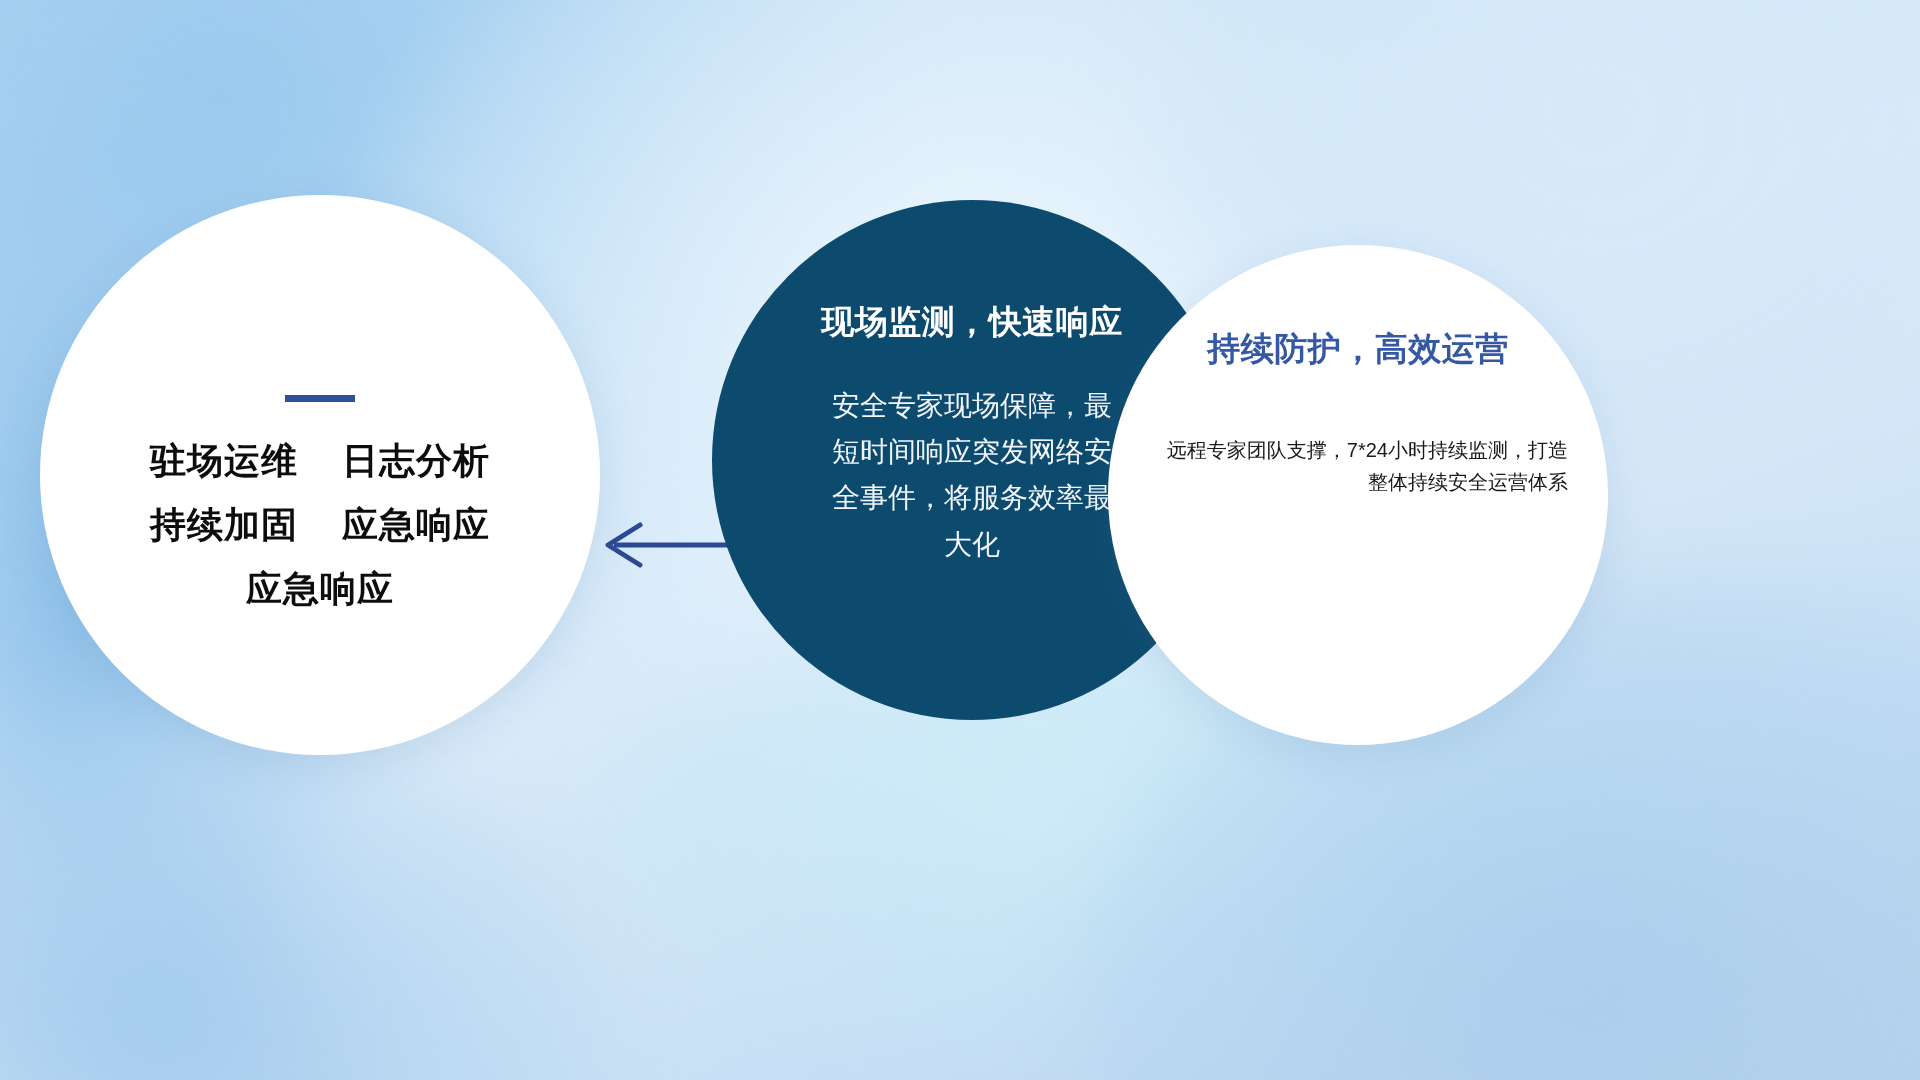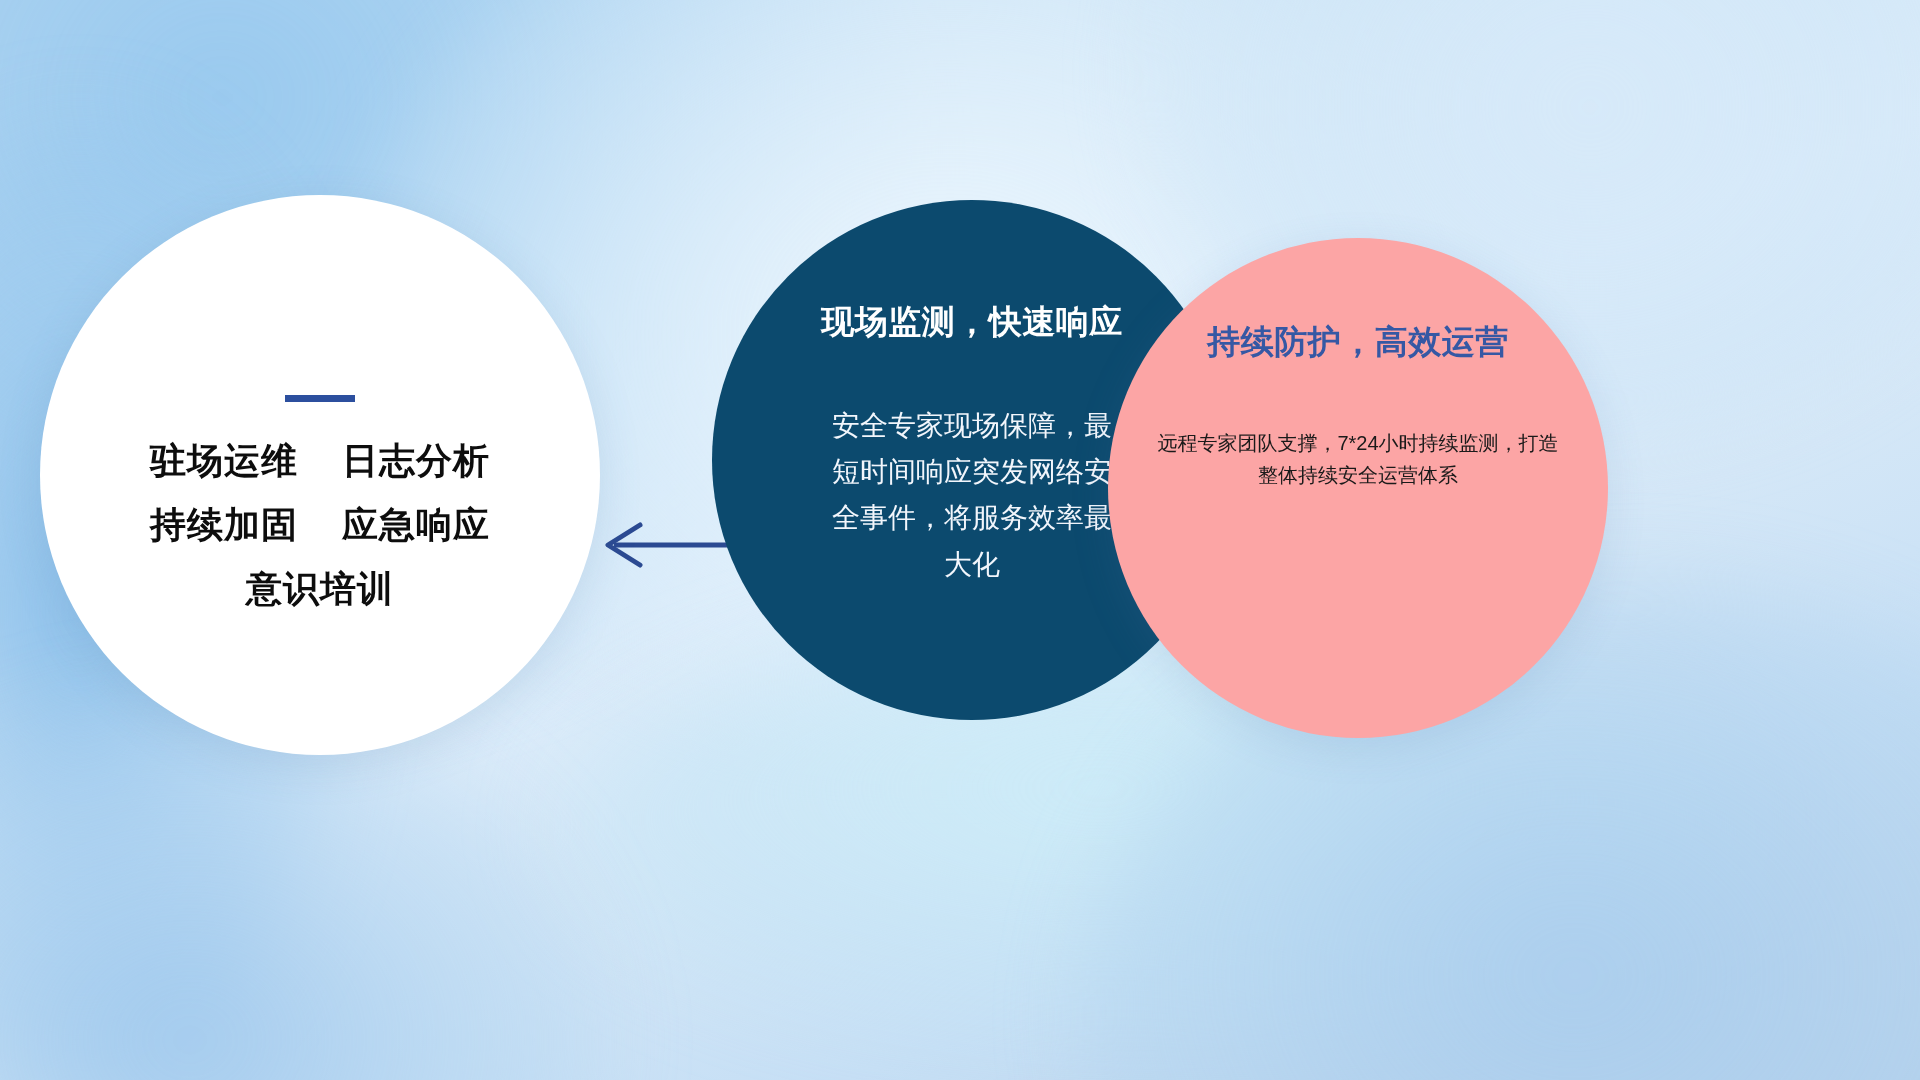--- a/index.html
+++ b/index.html
@@ -168,35 +168,36 @@
   }
   #circle-mid .c-title {
     margin-top:100px;
     font-size:33px;
     font-weight:bold;
     color:#ffffff;
     letter-spacing:0.5px;
     white-space:nowrap;
   }
   #circle-mid .c-body {
-    margin-top:58px;
+    margin-top:38px;
     font-size:28px;
     line-height:1.65;
     color:#f2f6fc;
     width:300px;
   }
 
   
   #circle-right {
-    left:1108px; top:238px;
+    left:1108px; top:245px;
     width:500px; height:500px;
-    background:#fca5a5;
+    background:#ffffff;
     box-shadow:0 10px 40px rgba(80,122,170,0.14);
     z-index:6;
     padding:0 28px;
+    text-align:right;
   }
   #circle-right .c-title {
     margin-top:82px;
     font-size:33px;
     font-weight:bold;
     color:#3558a4;
     letter-spacing:0.5px;
     white-space:nowrap;
   }
   #circle-right .c-body {
@@ -226,21 +227,21 @@
       <line x1="330" y1="40" x2="24" y2="40" stroke="#2b4a92" stroke-width="5"></line>
       <polyline points="50,20 18,40 50,60" fill="none" stroke="#2b4a92" stroke-width="5" stroke-linecap="round" stroke-linejoin="round"></polyline>
     </svg>
   </div>
 
   <div id="circle-left" class="circle">
     <div class="accent-dash"></div>
     <div class="left-lines">
       <div class="left-line">驻场运维    日志分析</div>
       <div class="left-line">持续加固    应急响应</div>
-      <div class="left-line">意识培训</div>
+      <div class="left-line">应急响应</div>
     </div>
   </div>
 
   <div id="circle-mid" class="circle">
     <div class="c-title">现场监测，快速响应</div>
     <div class="c-body">安全专家现场保障，最短时间响应突发网络安全事件，将服务效率最大化</div>
   </div>
 
   <div id="circle-right" class="circle">
     <div class="c-title">持续防护，高效运营</div>

